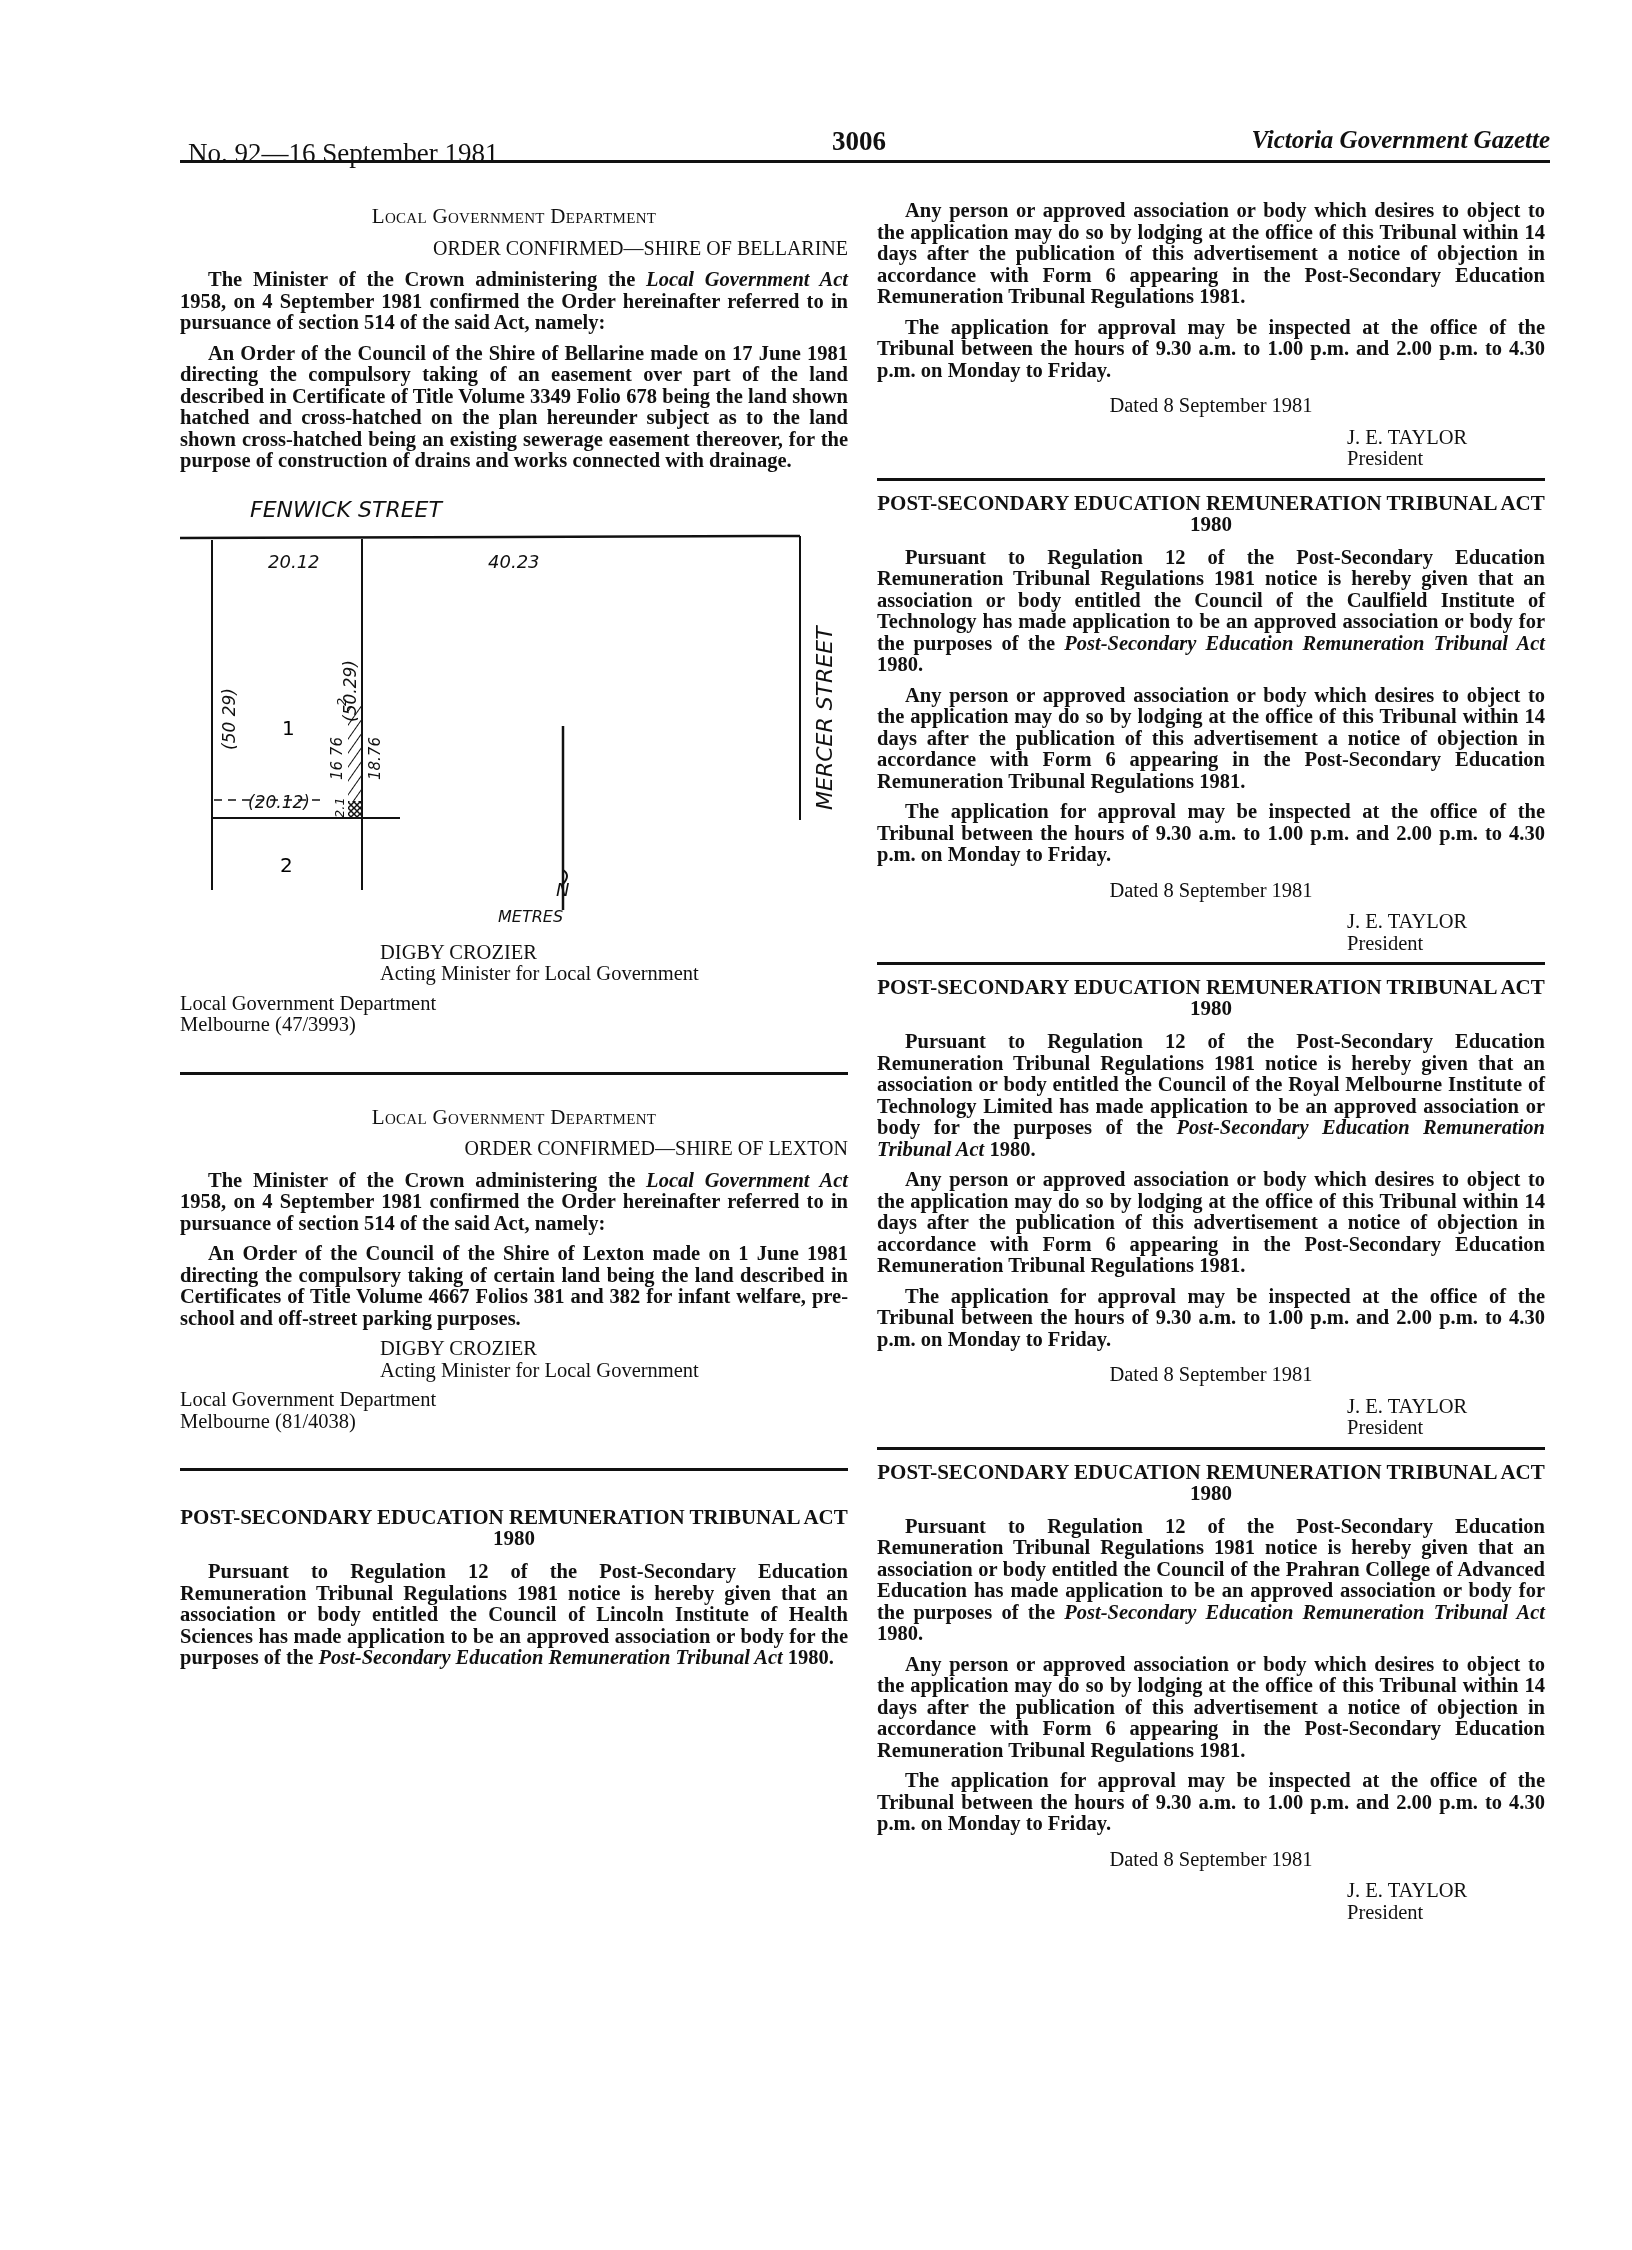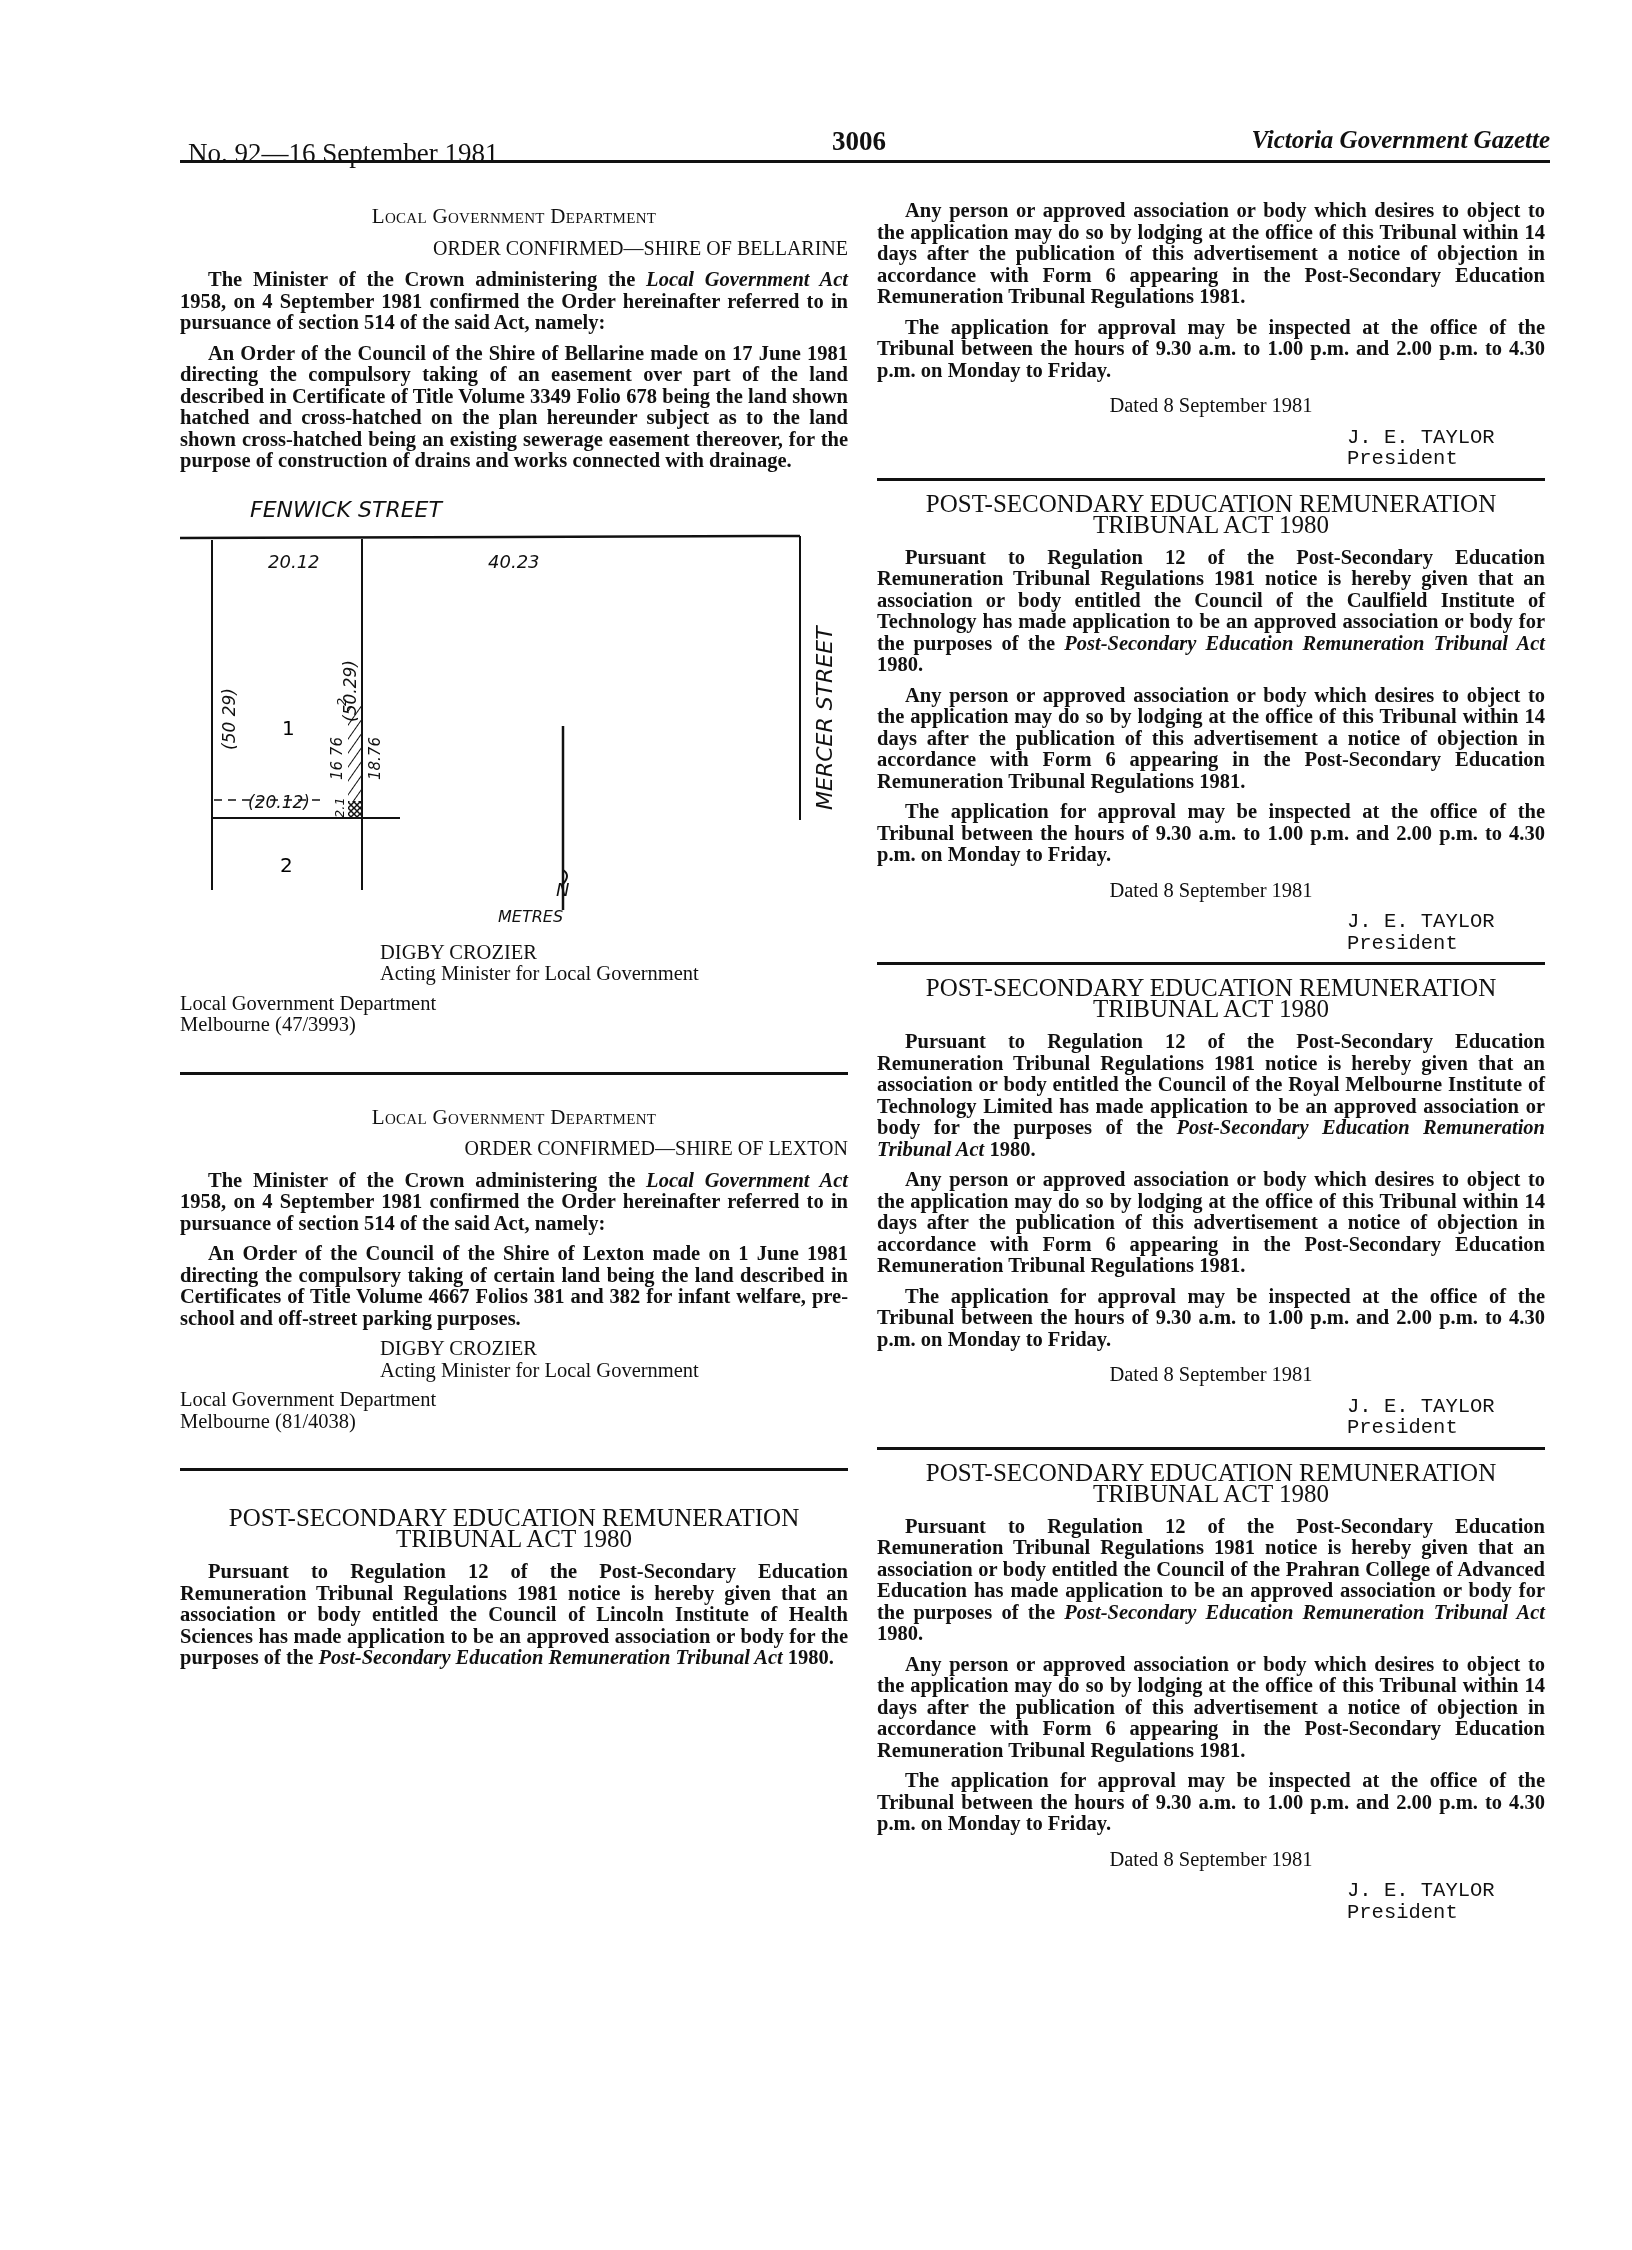--- a/index.html
+++ b/index.html
@@ -10,24 +10,24 @@
   .header .center { position:absolute; left:652px; top:6px; font-size:27px; font-weight:bold; }
   .header .right { position:absolute; right:0; top:6px; font-size:25px; font-weight:bold; font-style:italic; }
   .header-rule { position:absolute; left:180px; top:160px; width:1370px; height:3px; background:#111; }
 
   .col { position:absolute; top:200px; width:668px; font-size:20.5px; line-height:21.5px; }
   .col-left { left:180px; }
   .col-right { left:877px; }
 
   .dept { text-align:center; font-size:18px; letter-spacing:0.3px; margin:6px 0 10px; font-variant:small-caps; font-size:21px; }
   .title { text-align:right; font-size:20px; margin:0 0 10px; }
-  .title2 { text-align:center; font-size:25px; margin:0 0 12px; line-height:21px; }
+  .title2 { text-align:center; font-size:21px; margin:0 0 12px; line-height:21px;font-weight:bold; }
   p { margin:0 0 9px; text-align:justify; text-indent:28px;font-weight:bold; }
   .sig { margin-left:200px; margin-bottom:8px; }
-  .sig-right { margin-left:470px; margin-bottom:8px;font-family:Liberation Mono, monospace; }
+  .sig-right { margin-left:470px; margin-bottom:8px; }
   .rule { height:3px; background:#111; margin:14px 0 16px; }
   .dated { margin:14px 0 10px;text-align:center; }
   em { font-style:italic; }
 
   .plan { position:relative; width:668px; height:440px; margin:18px 0 12px; }
   .plan svg { position:absolute; left:0; top:0; }
   .hand { font-family:"DejaVu Sans", sans-serif; font-style:italic; fill:#111; }
 </style>
 </head>
 <body>

